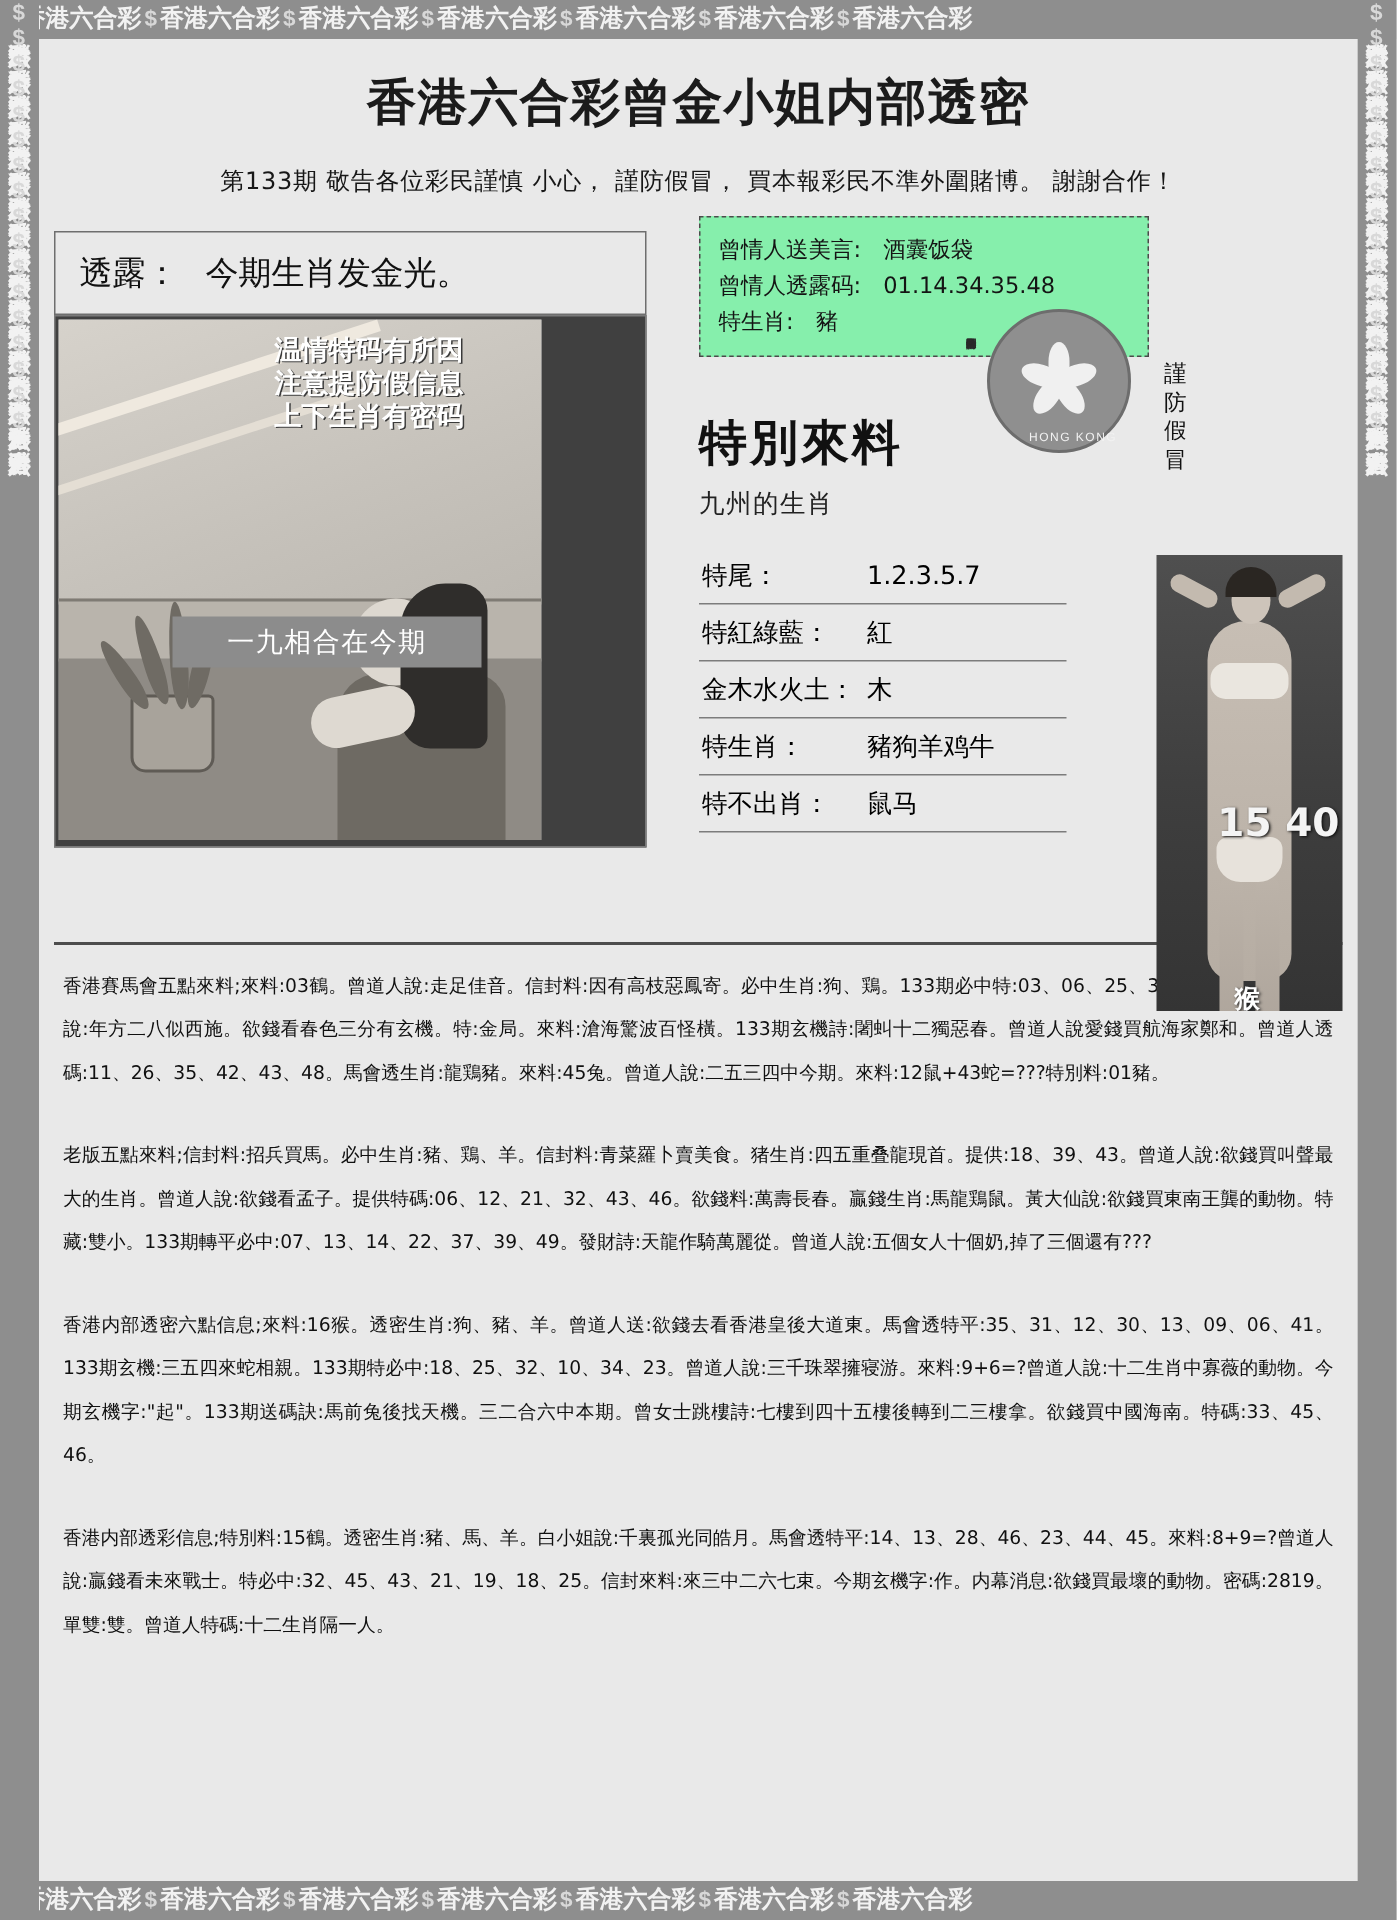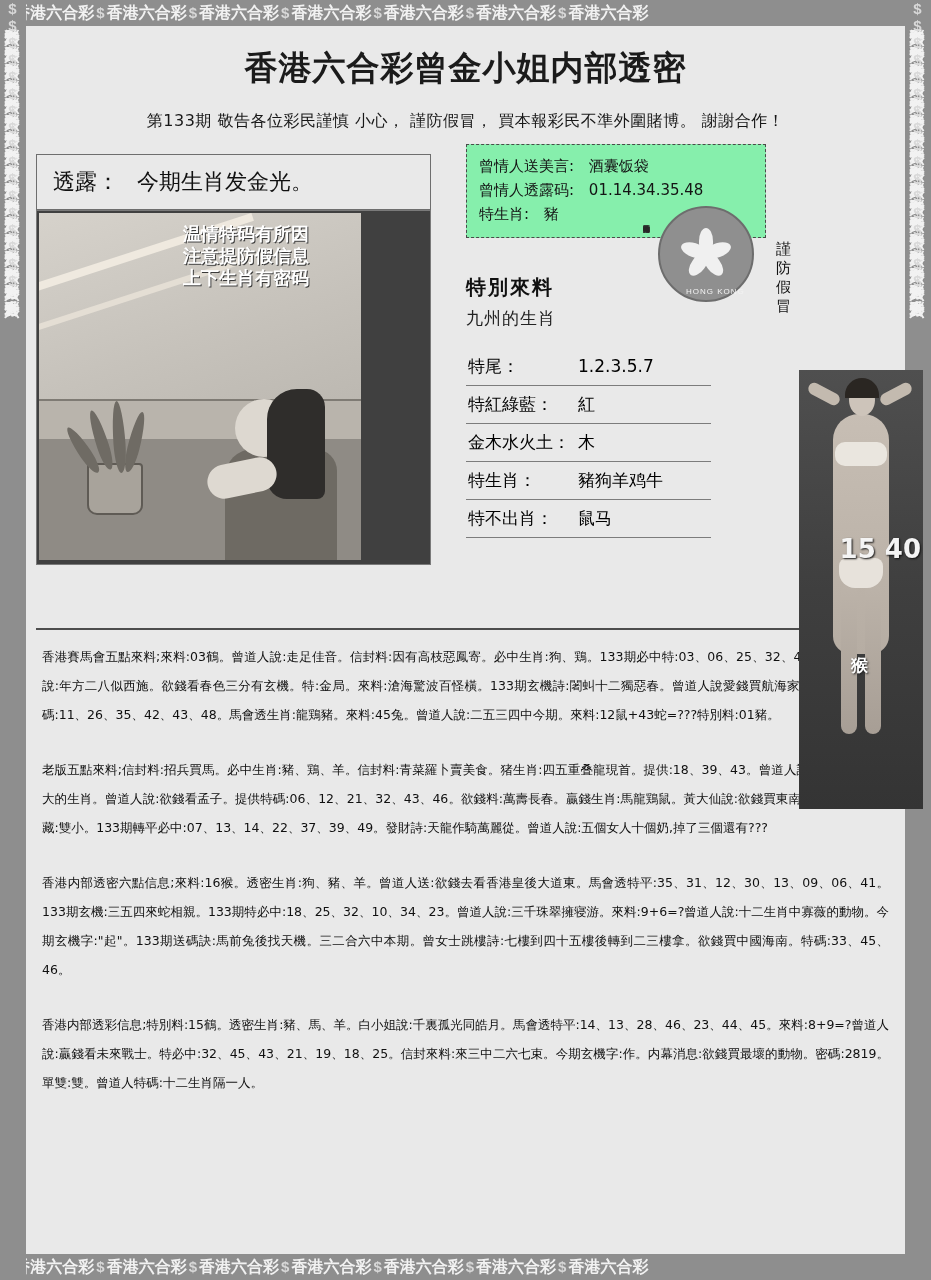--- a/index.html
+++ b/index.html
@@ -224,21 +224,21 @@
     left: 310px;
     top: 96px;
     font-size: 15px;
     font-weight: normal;
     color: #111;
     font-family: "DejaVu Sans", sans-serif;
   }
 
   .special-title {
     margin-top: 36px;
-    font-size: 20px;
+    font-size: 32px;
     font-weight: bold;
     color: #111;
     letter-spacing: 2px;
     font-family: "DejaVu Serif", serif;
   }
   .special-sub {
     margin-top: 6px;
     font-size: 17px;
     color: #222;
     letter-spacing: 1px;
@@ -297,24 +297,23 @@
   .stat-row .k { min-width: 110px; }
   .stat-row .v { font-weight: normal; }
   .stat-row.first { border-top: none; }
 
   
   .model {
     position: absolute;
     left: 745px;
     top: 226px;
     width: 124px;
-    height: 439px;
+    height: 304px;
     background: linear-gradient(180deg,#4f4f4f 0%, #3f3f3f 50%, #343434 100%);
     overflow: hidden;
-    margin-left: 28px;
   }
   .m-body {
     position:absolute; left:34px; top:44px; width:56px; height:240px;
     background: linear-gradient(180deg,#c7beb4 0%, #b6ada3 100%);
     border-radius: 26px 26px 18px 18px;
   }
   .m-head {
     position:absolute; left:50px; top:14px; width:26px; height:32px;
     background:#cdc4ba; border-radius:50%;
   }
@@ -424,20 +423,21 @@
             <div class="ap-hair"></div>
             <div class="ap-arm"></div>
           </div>
 
           <div class="art-text">
             <div>温情特码有所因</div>
             <div>注意提防假信息</div>
             <div>上下生肖有密码</div>
           </div>
 
+          <div class="art-banner">一九相合在今期</div>
         </div>
       </div>
 
       <div class="mid-col">
 
         <div class="dashed-box">
           <div class="dashed-row">
             <span>曾情人送美言:</span>
             <span class="v">酒囊饭袋</span>
           </div>

